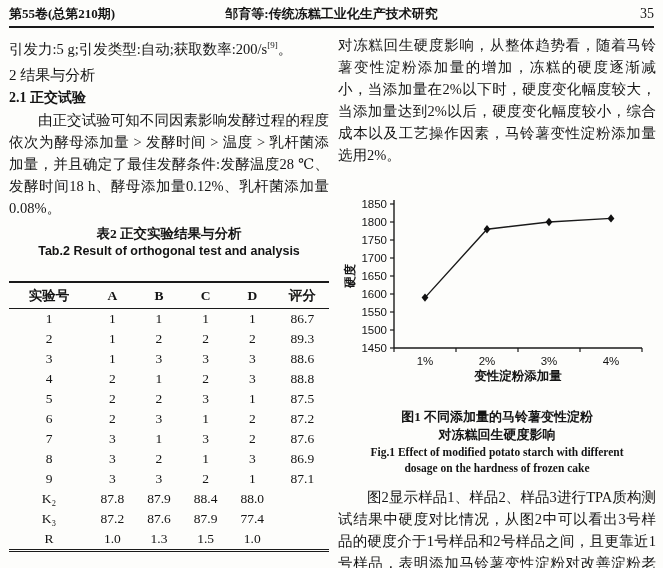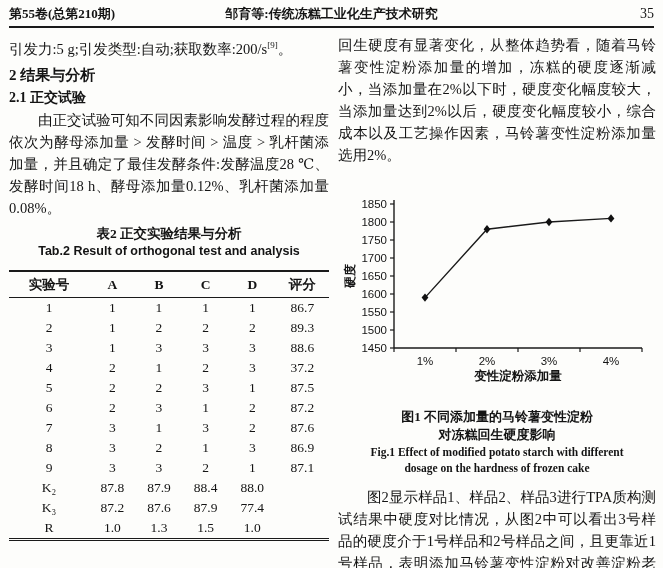--- a/index.html
+++ b/index.html
@@ -27,29 +27,29 @@
   }
 
   
   .col-left  { position:absolute; top:34px; left:9px;  width:320px; }
   .col-right { position:absolute; top:34px; left:338px; width:318px; }
 
   .body-text { font-size:14.5px; line-height:22px; text-align:justify; }
   .indent { text-indent:2em; }
   sup { font-size:9px; vertical-align:super; }
 
-  .sec-heading  { font-weight:bold; font-size:15px; margin-top:3px; line-height:24px; }
+  .sec-heading  { font-weight:normal; font-size:15px; margin-top:3px; line-height:24px; }
   .sub-heading  { font-weight:bold; font-size:14px; line-height:22px; }
 
   
   .tbl-caption-zh { text-align:center; font-weight:bold; font-size:13.5px; margin-top:6px; line-height:18px; }
   .tbl-caption-en { text-align:center; font-weight:bold; font-size:12.5px; line-height:17px;
                     font-family:Liberation Sans, sans-serif; }
   table.data {
-    width:100%; margin-top:10px;
+    width:100%; margin-top:21px;
     border-collapse:collapse;
     border-top:2px solid #1a1a1a;
     border-bottom:3px double #1a1a1a;
     font-size:13.5px;
   }
   table.data th {
     font-weight:bold; padding:4px 0 3px 0; text-align:center;
     border-bottom:1.7px solid #1a1a1a;
   }
   table.data td { padding:2.5px 0; text-align:center; line-height:15px; }
@@ -122,21 +122,21 @@
             <td>3</td>
             <td>3</td>
             <td>88.6</td>
           </tr>
           <tr>
             <td>4</td>
             <td>2</td>
             <td>1</td>
             <td>2</td>
             <td>3</td>
-            <td>37.2</td>
+            <td>88.8</td>
           </tr>
           <tr>
             <td>5</td>
             <td>2</td>
             <td>2</td>
             <td>3</td>
             <td>1</td>
             <td>87.5</td>
           </tr>
           <tr>
@@ -193,21 +193,21 @@
             <td>1.3</td>
             <td>1.5</td>
             <td>1.0</td>
             <td></td>
           </tr>
         </tbody>
     </table>
   </div>
 
   <div class="col-right">
-    <div class="body-text">回生硬度有显著变化，从整体趋势看，随着马铃薯变性淀粉添加量的增加，冻糕的硬度逐渐减小，当添加量在2%以下时，硬度变化幅度较大，当添加量达到2%以后，硬度变化幅度较小，综合成本以及工艺操作因素，马铃薯变性淀粉添加量选用2%。</div>
+    <div class="body-text">对冻糕回生硬度影响，从整体趋势看，随着马铃薯变性淀粉添加量的增加，冻糕的硬度逐渐减小，当添加量在2%以下时，硬度变化幅度较大，当添加量达到2%以后，硬度变化幅度较小，综合成本以及工艺操作因素，马铃薯变性淀粉添加量选用2%。</div>
 
     <div class="chart-wrap">
       <svg width="314" height="192" viewBox="0 0 314 192">
           <g>
             <line x1="54" y1="8" x2="54" y2="156" stroke="#1a1a1a" stroke-width="1.4"></line>
             <line x1="50" y1="156" x2="54" y2="156" stroke="#1a1a1a" stroke-width="1.2"></line>
             <text x="47" y="160" text-anchor="end" font-size="11.5" font-family="&quot;Liberation Sans&quot;,&quot;DejaVu Sans&quot;,sans-serif" fill="#141414">1450</text>
             <line x1="50" y1="138" x2="54" y2="138" stroke="#1a1a1a" stroke-width="1.2"></line>
             <text x="47" y="142" text-anchor="end" font-size="11.5" font-family="&quot;Liberation Sans&quot;,&quot;DejaVu Sans&quot;,sans-serif" fill="#141414">1500</text>
             <line x1="50" y1="120" x2="54" y2="120" stroke="#1a1a1a" stroke-width="1.2"></line>

